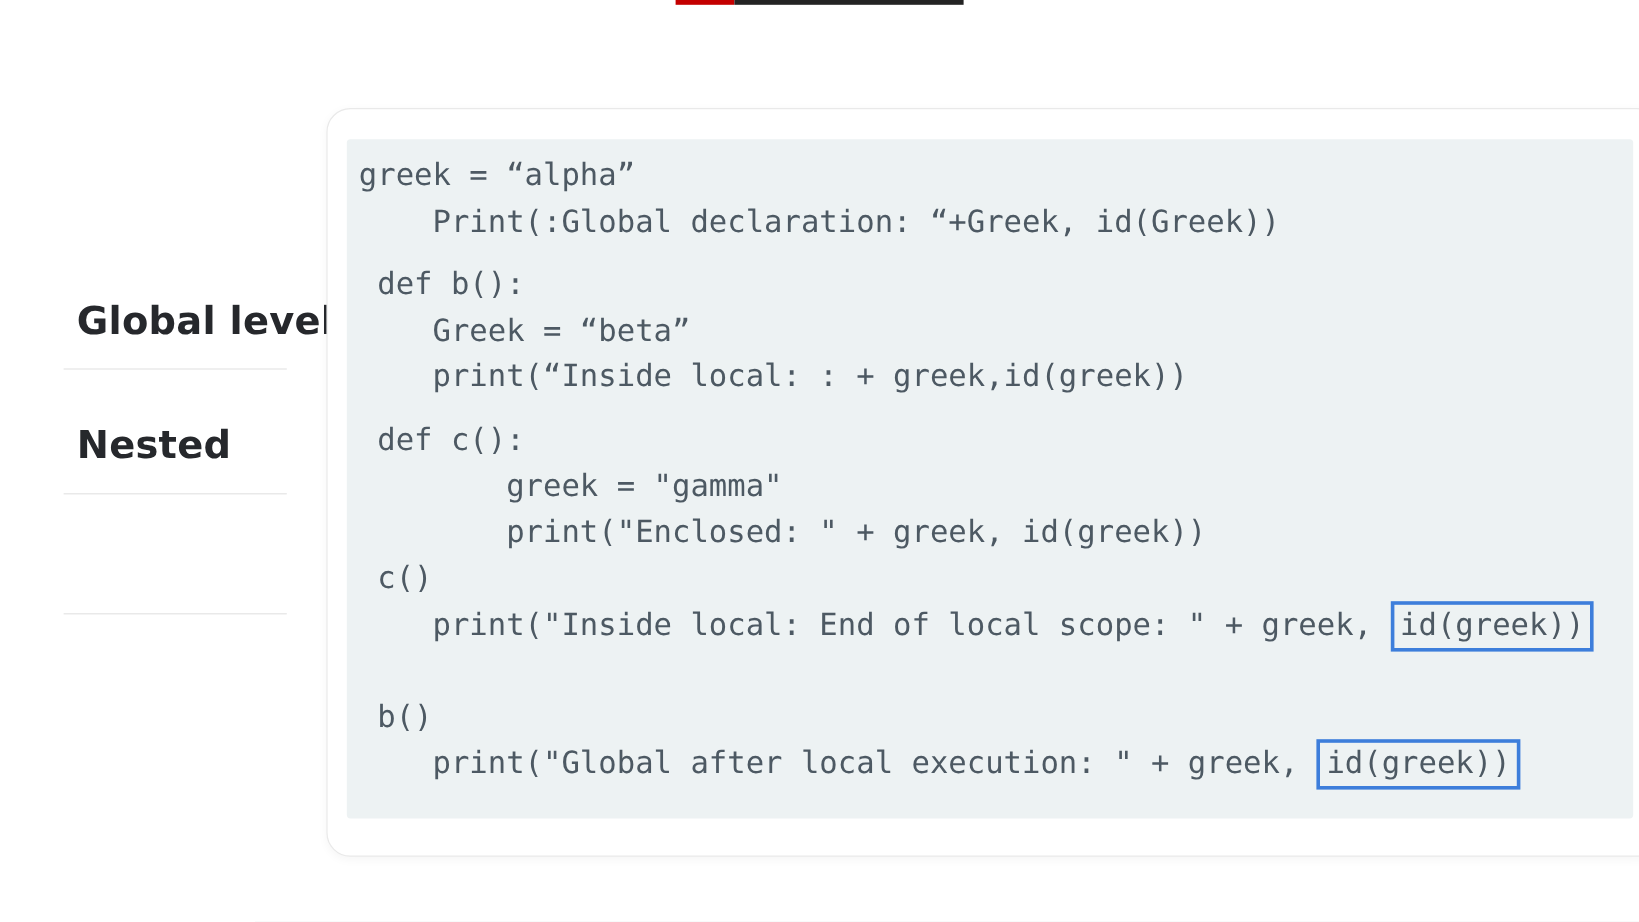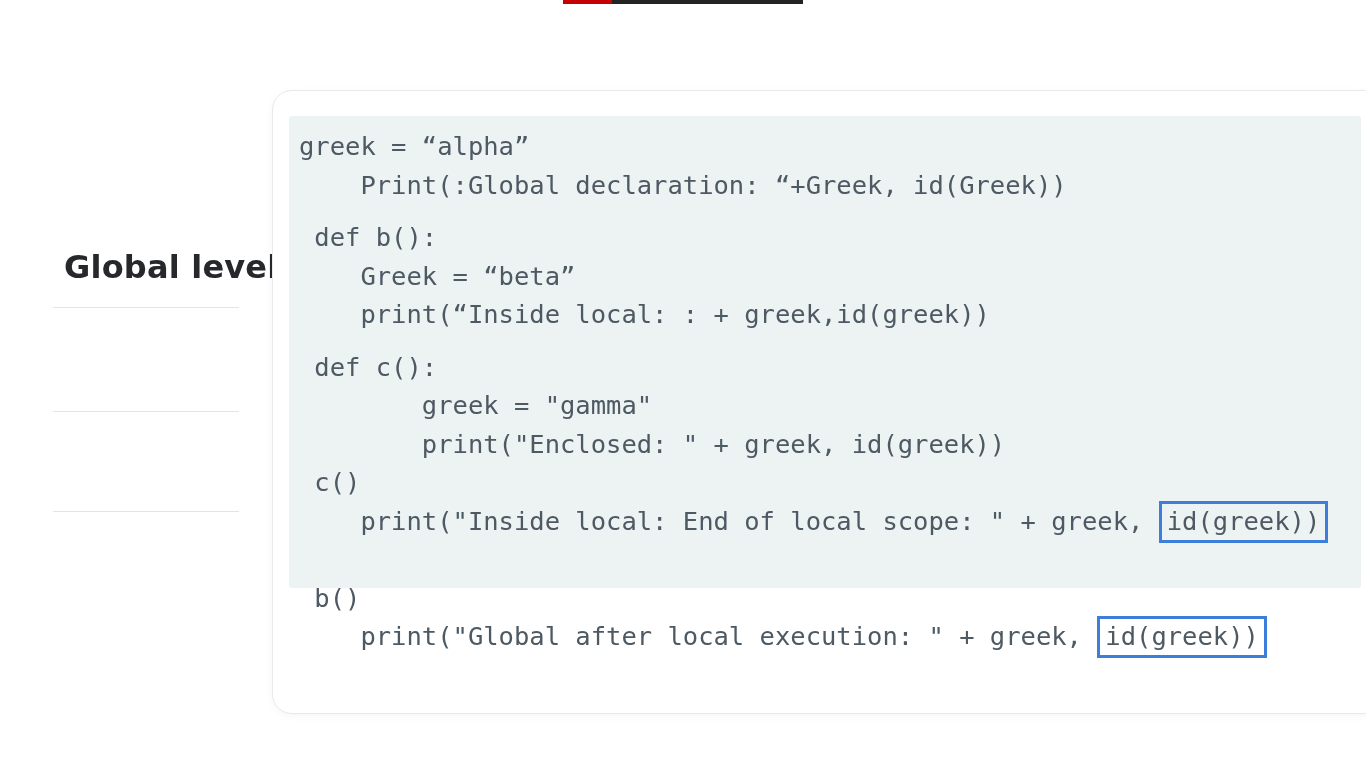--- a/index.html
+++ b/index.html
@@ -81,21 +81,21 @@
     border: 1px solid var(--card-border);
     border-radius: 20px;
     box-shadow: 0 2px 8px rgba(0,0,0,0.04);
     box-sizing: border-box;
   }
   .code-panel {
     position: absolute;
     left: 16px;
     top: 25px;
     width: 1072px;
-    height: 472px;
+    height: 566px;
     background: var(--code-panel-bg);
     border-radius: 3px;
   }
   .code-block {
     margin: 0;
     padding: 11px 0 0 10px;
     font-family: "DejaVu Sans Mono", monospace;
     font-size: 25.5px;
     color: var(--code-text);
   }
@@ -118,20 +118,21 @@
 
   <div class="progress-track">
     <div class="progress-elapsed"></div>
     <div class="progress-remaining"></div>
   </div>
 
   <nav class="sidebar">
     <div class="sidebar-item si-1">Global level</div>
     <div class="sidebar-divider sd-1"></div>
 
+    <div class="sidebar-item si-2">Nested</div>
     <div class="sidebar-divider sd-2"></div>
 
     <div class="sidebar-divider sd-3"></div>
   </nav>
 
   <div class="code-card">
     <div class="code-panel">
       <pre class="code-block"><div class="code-line"><span>greek = “alpha”</span></div><div class="code-line"><span>    Print(:Global declaration: “+Greek, id(Greek))</span></div><div class="code-line stanza"><span> def b():</span></div><div class="code-line"><span>    Greek = “beta”</span></div><div class="code-line"><span>    print(“Inside local: : + greek,id(greek))</span></div><div class="code-line stanza"><span> def c():</span></div><div class="code-line"><span>        greek = "gamma"</span></div><div class="code-line"><span>        print("Enclosed: " + greek, id(greek))</span></div><div class="code-line"><span> c()</span></div><div class="code-line"><span>    print("Inside local: End of local scope: " + greek, </span><span class="highlight-box">id(greek))</span></div><div class="code-line"><span></span></div><div class="code-line"><span> b()</span></div><div class="code-line"><span>    print("Global after local execution: " + greek, </span><span class="highlight-box">id(greek))</span></div></pre>
     </div>
   </div>

